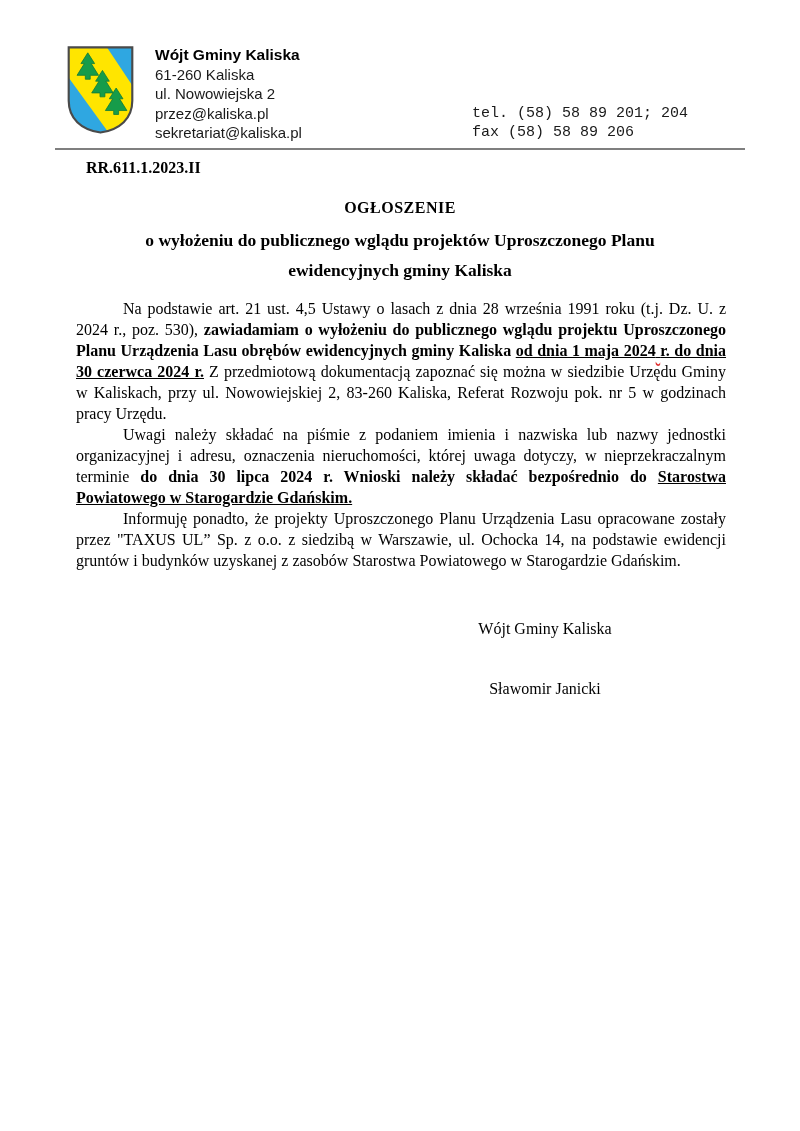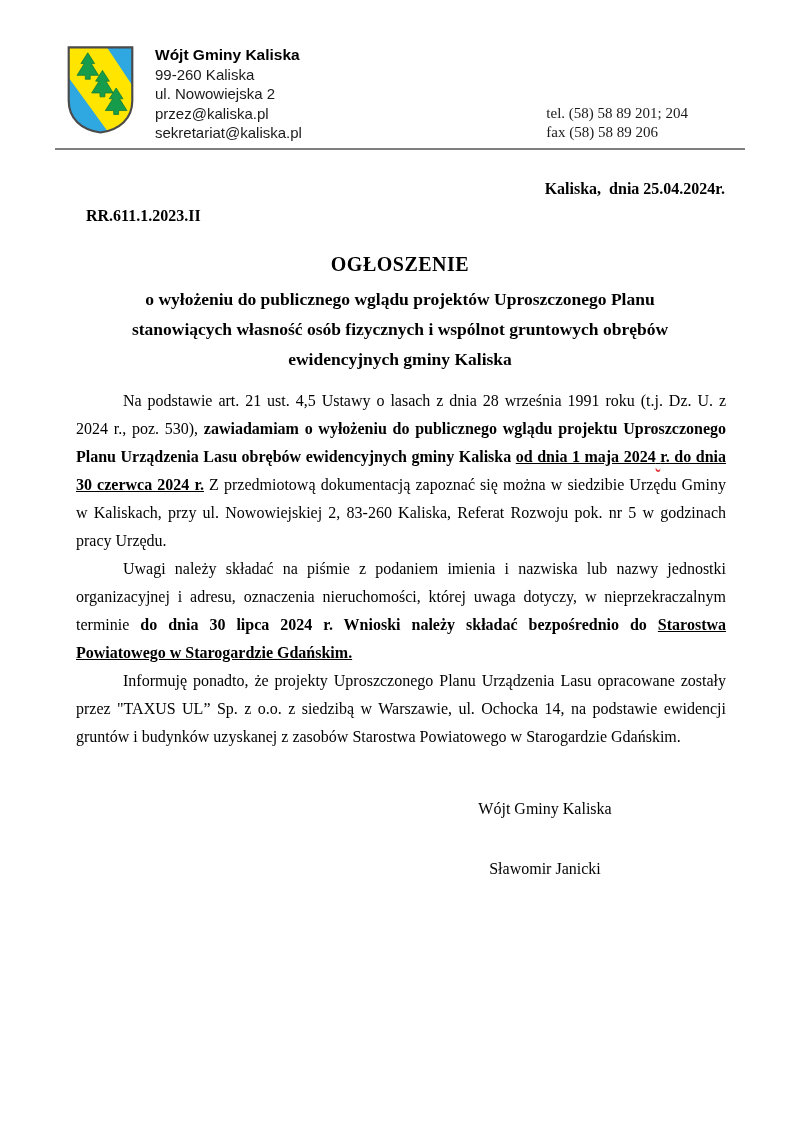--- a/index.html
+++ b/index.html
@@ -16,33 +16,33 @@
   .header { display:flex; align-items:flex-start; margin:45px 0 0 66px; }
   .crest  { width:69px; height:90px; flex:0 0 auto; }
   .h-left {
     margin-left:20px;
     font-family:"Liberation Sans", sans-serif;
     font-size:15px; line-height:19.5px; color:#1a1a1a;
   }
   .h-org  { font-size:15.5px; font-weight:bold; color:#000; }
   .h-right {
     margin-left:auto; margin-right:112px; align-self:flex-end;
-    font-family:Liberation Serif, serif;
+    font-family:Liberation Mono, monospace;
     font-size:15px; line-height:19.5px; color:#1a1a1a;
     white-space:nowrap;
   }
   .rule { border:none; border-top:2px solid var(--divider_gray,#7f7f7f); margin:5px 55px 0 55px; }
   
   .dateline { margin-top:30px; margin-right:75px; text-align:right; font-weight:bold; font-size:16px; white-space:pre; }
   .refline  { margin-top:9px;  margin-left:86px;  font-weight:bold; font-size:16px; }
   
-  .doc-title { margin-top:28px; text-align:center; font-weight:bold; font-size:20px; letter-spacing:0.5px; }
+  .doc-title { margin-top:22px; text-align:center; font-weight:bold; font-size:16px; letter-spacing:0.5px; }
   .subtitle  { margin-top:8px;  text-align:center; font-weight:bold; font-size:17.5px; line-height:30px; padding:0 64px; }
   
-  .body { margin:13px 74px 0 76px; font-size:16px; line-height:28px; text-align:justify; }
+  .body { margin:13px 74px 0 76px; font-size:16px; line-height:21px; text-align:justify; }
   .body p { text-indent:47px; margin:0; }
   .b { font-weight:bold; }
   .u { text-decoration:underline; }
   .sq {
     text-decoration:underline wavy var(--squiggle_red,#e03131);
     text-decoration-skip-ink:none;
     text-underline-offset:5px;
   }
   
   .signature { margin-top:44px; margin-left:445px; width:200px; text-align:center; font-size:16px; line-height:28px; }
@@ -67,41 +67,39 @@
           <polygon points="22,8 15,19 18.5,19 11,31 19.5,31 19.5,35 24.5,35 24.5,31 33,31 25.5,19 29,19"></polygon>
           <polygon points="37,26 30,37 33.5,37 26,49 34.5,49 34.5,53 39.5,53 39.5,49 48,49 40.5,37 44,37"></polygon>
           <polygon points="51,44 44,55 47.5,55 40,67 48.5,67 48.5,71 53.5,71 53.5,67 62,67 54.5,55 58,55"></polygon>
         </g>
       </g>
       <path d="M2.5,2.5 H67.5 V57 C67.5,75 55,86.5 35,89.5 C15,86.5 2.5,75 2.5,57 Z" style="fill:none; stroke:var(--shield_outline,#4a4a4a); stroke-width:2.2"></path>
     </svg>
 
     <div class="h-left">
       <div class="h-org">Wójt Gminy Kaliska</div>
-      <div>99-260 Kaliska</div>
+      <div>61-260 Kaliska</div>
       <div>ul. Nowowiejska 2</div>
       <div>przez@kaliska.pl</div>
       <div>sekretariat@kaliska.pl</div>
     </div>
 
     <div class="h-right">
       <div>tel. (58) 58 89 201; 204</div>
       <div>fax (58) 58 89 206</div>
     </div>
   </div>
 
   <hr class="rule">
 
-  <div class="dateline">Kaliska,  dnia 25.04.2024r.</div>
   <div class="refline">RR.611.1.2023.II</div>
 
   <div class="doc-title">OGŁOSZENIE</div>
   <div class="subtitle">
       <div>o wyłożeniu do publicznego wglądu projektów Uproszczonego Planu</div>
-      <div>stanowiących własność osób fizycznych i wspólnot gruntowych obrębów</div>
       <div>ewidencyjnych gminy Kaliska</div>
     </div>
 
   <div class="body">
       <p><span>Na podstawie art. 21 ust. 4,5 Ustawy o lasach z dnia 28 września 1991 roku (t.j. Dz. U. z 2024 r., poz. 530), </span><span class="b">zawiadamiam o wyłożeniu do publicznego wglądu projektu Uproszczonego Planu Urządzenia Lasu obrębów ewidencyjnych gminy Kaliska </span><span class="b u">od dnia 1 maja 2024</span><span class="b u"><span class="sq"> </span></span><span class="b u">r. do dnia 30 czerwca 2024 r.</span><span> Z przedmiotową dokumentacją zapoznać się można w siedzibie Urzędu Gminy w Kaliskach, przy ul. Nowowiejskiej 2, 83-260 Kaliska, Referat Rozwoju pok. nr 5 w godzinach pracy Urzędu.</span></p>
       <p><span>Uwagi należy składać na piśmie z podaniem imienia i nazwiska lub nazwy jednostki organizacyjnej i adresu, oznaczenia nieruchomości, której uwaga dotyczy, w nieprzekraczalnym terminie </span><span class="b">do dnia 30 lipca 2024 r. Wnioski należy składać bezpośrednio do </span><span class="b u">Starostwa Powiatowego w Starogardzie Gdańskim.</span></p>
       <p><span>Informuję ponadto, że projekty Uproszczonego Planu Urządzenia Lasu opracowane zostały przez "TAXUS UL” Sp. z o.o. z siedzibą w Warszawie, ul. Ochocka 14, na podstawie ewidencji gruntów i budynków uzyskanej z zasobów Starostwa Powiatowego w Starogardzie Gdańskim.</span></p>
     </div>
 
   <div class="signature">

